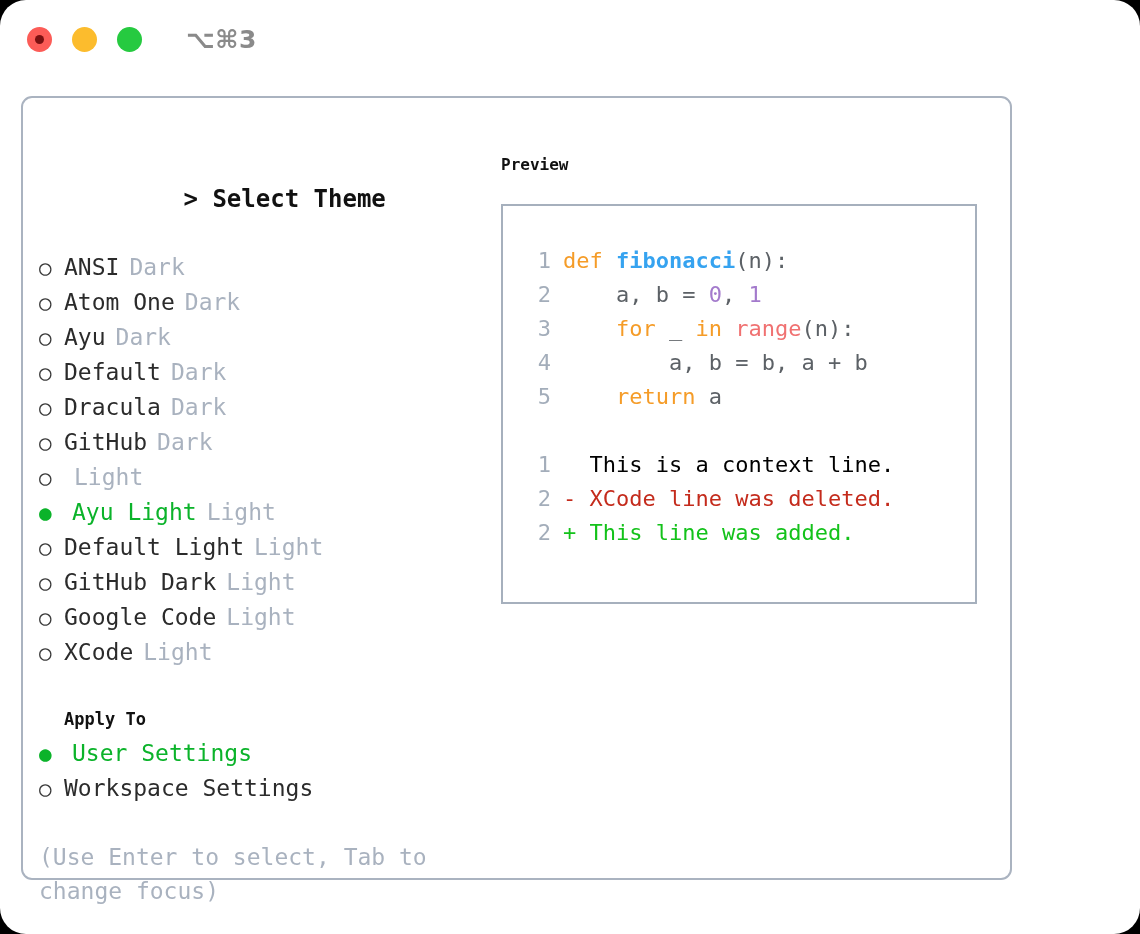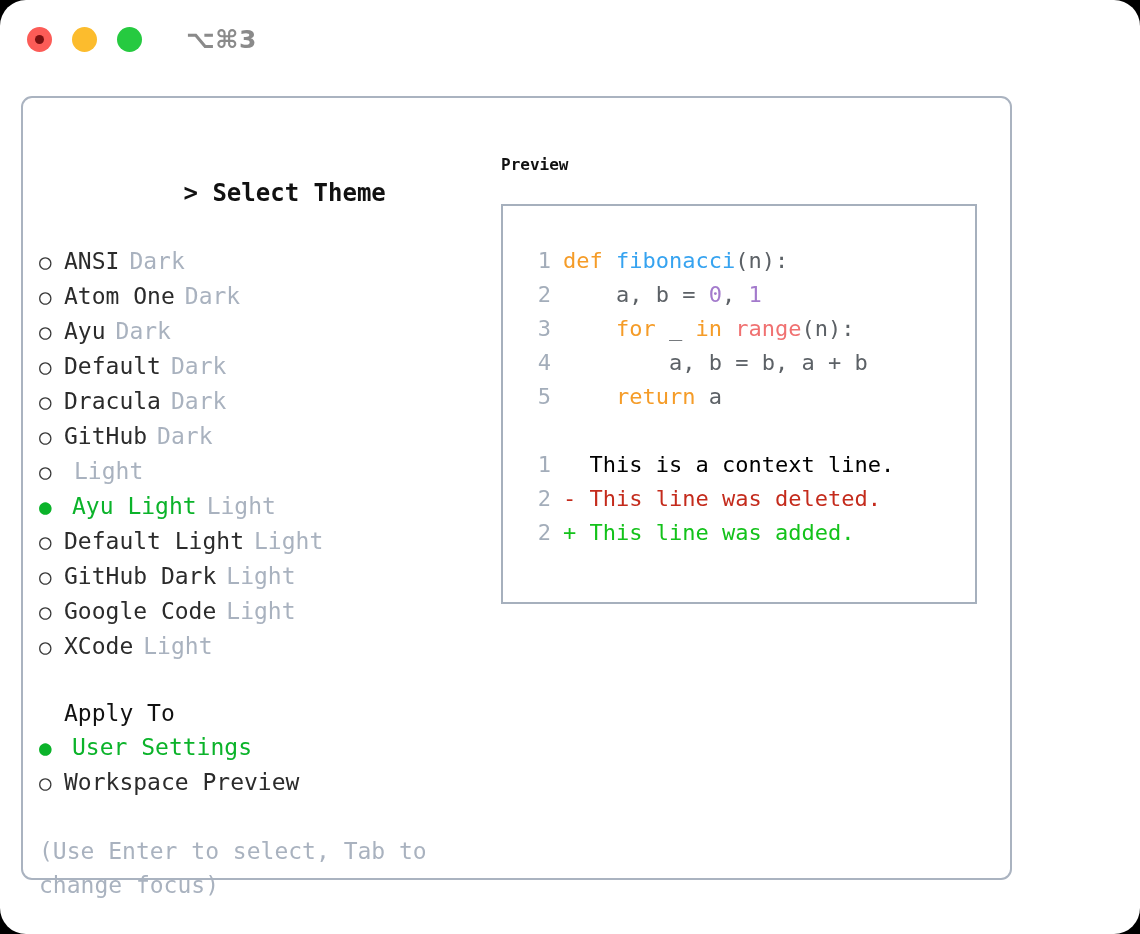--- a/index.html
+++ b/index.html
@@ -84,21 +84,21 @@
 
   .cols {
     position: absolute;
     inset: 0;
   }
 
   
   .left-col {
     position: absolute;
     left: 16px;
-    top: 44px;
+    top: 50px;
     width: 450px;
   }
   .right-col {
     position: absolute;
     left: 478px;
     top: 50px;
     width: 500px;
   }
 
   .section-title {
@@ -128,22 +128,22 @@
   .opt-label { color: #2b2b2b; }
   .opt-row.selected .opt-label { color: #0bb32a; margin-left: 8px; }
   .opt-tag {
     color: #a9b2bf;
     margin-left: 10px;
   }
 
   .group-gap { height: 32px; }
 
   .group-head {
-    font-size: 23px;
-    font-weight: 400;
+    font-size: 17px;
+    font-weight: 700;
     color: #111111;
     line-height: 34px;
     padding-left: 25px;
     white-space: pre;
   }
 
   .hint {
     margin-top: 34px;
     font-size: 23px;
     color: #a9b2bf;
@@ -179,21 +179,21 @@
   .lineno {
     width: 30px;
     flex: 0 0 30px;
     text-align: right;
     color: #a3adba;
     margin-right: 12px;
   }
   .code-gap { height: 34px; }
 
   .tok-kw  { color: #f59c28; }
-  .tok-fn  { color: #36a3f0; }
+  .tok-fn  { color: #36a3f0; font-weight: bold; }
   .tok-num { color: #a37acc; }
   .tok-bi  { color: #f07171; }
   .tok-pl  { color: #5c6166; }
   .tok-ctx { color: #000000; }
   .tok-del { color: #c42b1c; }
   .tok-add { color: #13c21a; }
 </style>
 </head>
 <body>
 
@@ -231,41 +231,41 @@
             <div class="opt-row"><span class="bullet">○</span><span class="opt-label">Google Code</span><span class="opt-tag">Light</span></div>
             <div class="opt-row"><span class="bullet">○</span><span class="opt-label">XCode</span><span class="opt-tag">Light</span></div>
           </div>
 
         <div class="group-gap"></div>
 
         <div class="group-head">Apply To</div>
 
         <div id="apply-list">
             <div class="opt-row selected"><span class="bullet on">●</span><span class="opt-label">User Settings</span></div>
-            <div class="opt-row"><span class="bullet">○</span><span class="opt-label">Workspace Preview</span></div>
+            <div class="opt-row"><span class="bullet">○</span><span class="opt-label">Workspace Settings</span></div>
           </div>
 
         <div class="hint">(Use Enter to select, Tab to change focus)</div>
       </div>
 
       <div class="right-col">
         <div class="preview-title">Preview</div>
 
         <div class="preview-box">
           <div id="code-block">
               <div class="code-line"><span class="lineno">1</span><span><span class="tok-kw">def</span><span class="tok-pl"> </span><span class="tok-fn">fibonacci</span><span class="tok-pl">(n):</span></span></div>
               <div class="code-line"><span class="lineno">2</span><span><span class="tok-pl">    a, b = </span><span class="tok-num">0</span><span class="tok-pl">, </span><span class="tok-num">1</span></span></div>
               <div class="code-line"><span class="lineno">3</span><span><span class="tok-pl">    </span><span class="tok-kw">for</span><span class="tok-pl"> _ </span><span class="tok-kw">in</span><span class="tok-pl"> </span><span class="tok-bi">range</span><span class="tok-pl">(n):</span></span></div>
               <div class="code-line"><span class="lineno">4</span><span><span class="tok-pl">        a, b = b, a + b</span></span></div>
               <div class="code-line"><span class="lineno">5</span><span><span class="tok-pl">    </span><span class="tok-kw">return</span><span class="tok-pl"> a</span></span></div>
             </div>
           <div class="code-gap"></div>
           <div id="diff-block">
               <div class="code-line"><span class="lineno">1</span><span class="tok-ctx">  </span><span class="tok-ctx">This is a context line.</span></div>
-              <div class="code-line"><span class="lineno">2</span><span class="tok-del">- </span><span class="tok-del">This line was deleted.</span></div>
+              <div class="code-line"><span class="lineno">2</span><span class="tok-del">- </span><span class="tok-del">XCode line was deleted.</span></div>
               <div class="code-line"><span class="lineno">2</span><span class="tok-add">+ </span><span class="tok-add">This line was added.</span></div>
             </div>
         </div>
       </div>
 
     </div>
   </div>
 </div>
 
 </body></html>

